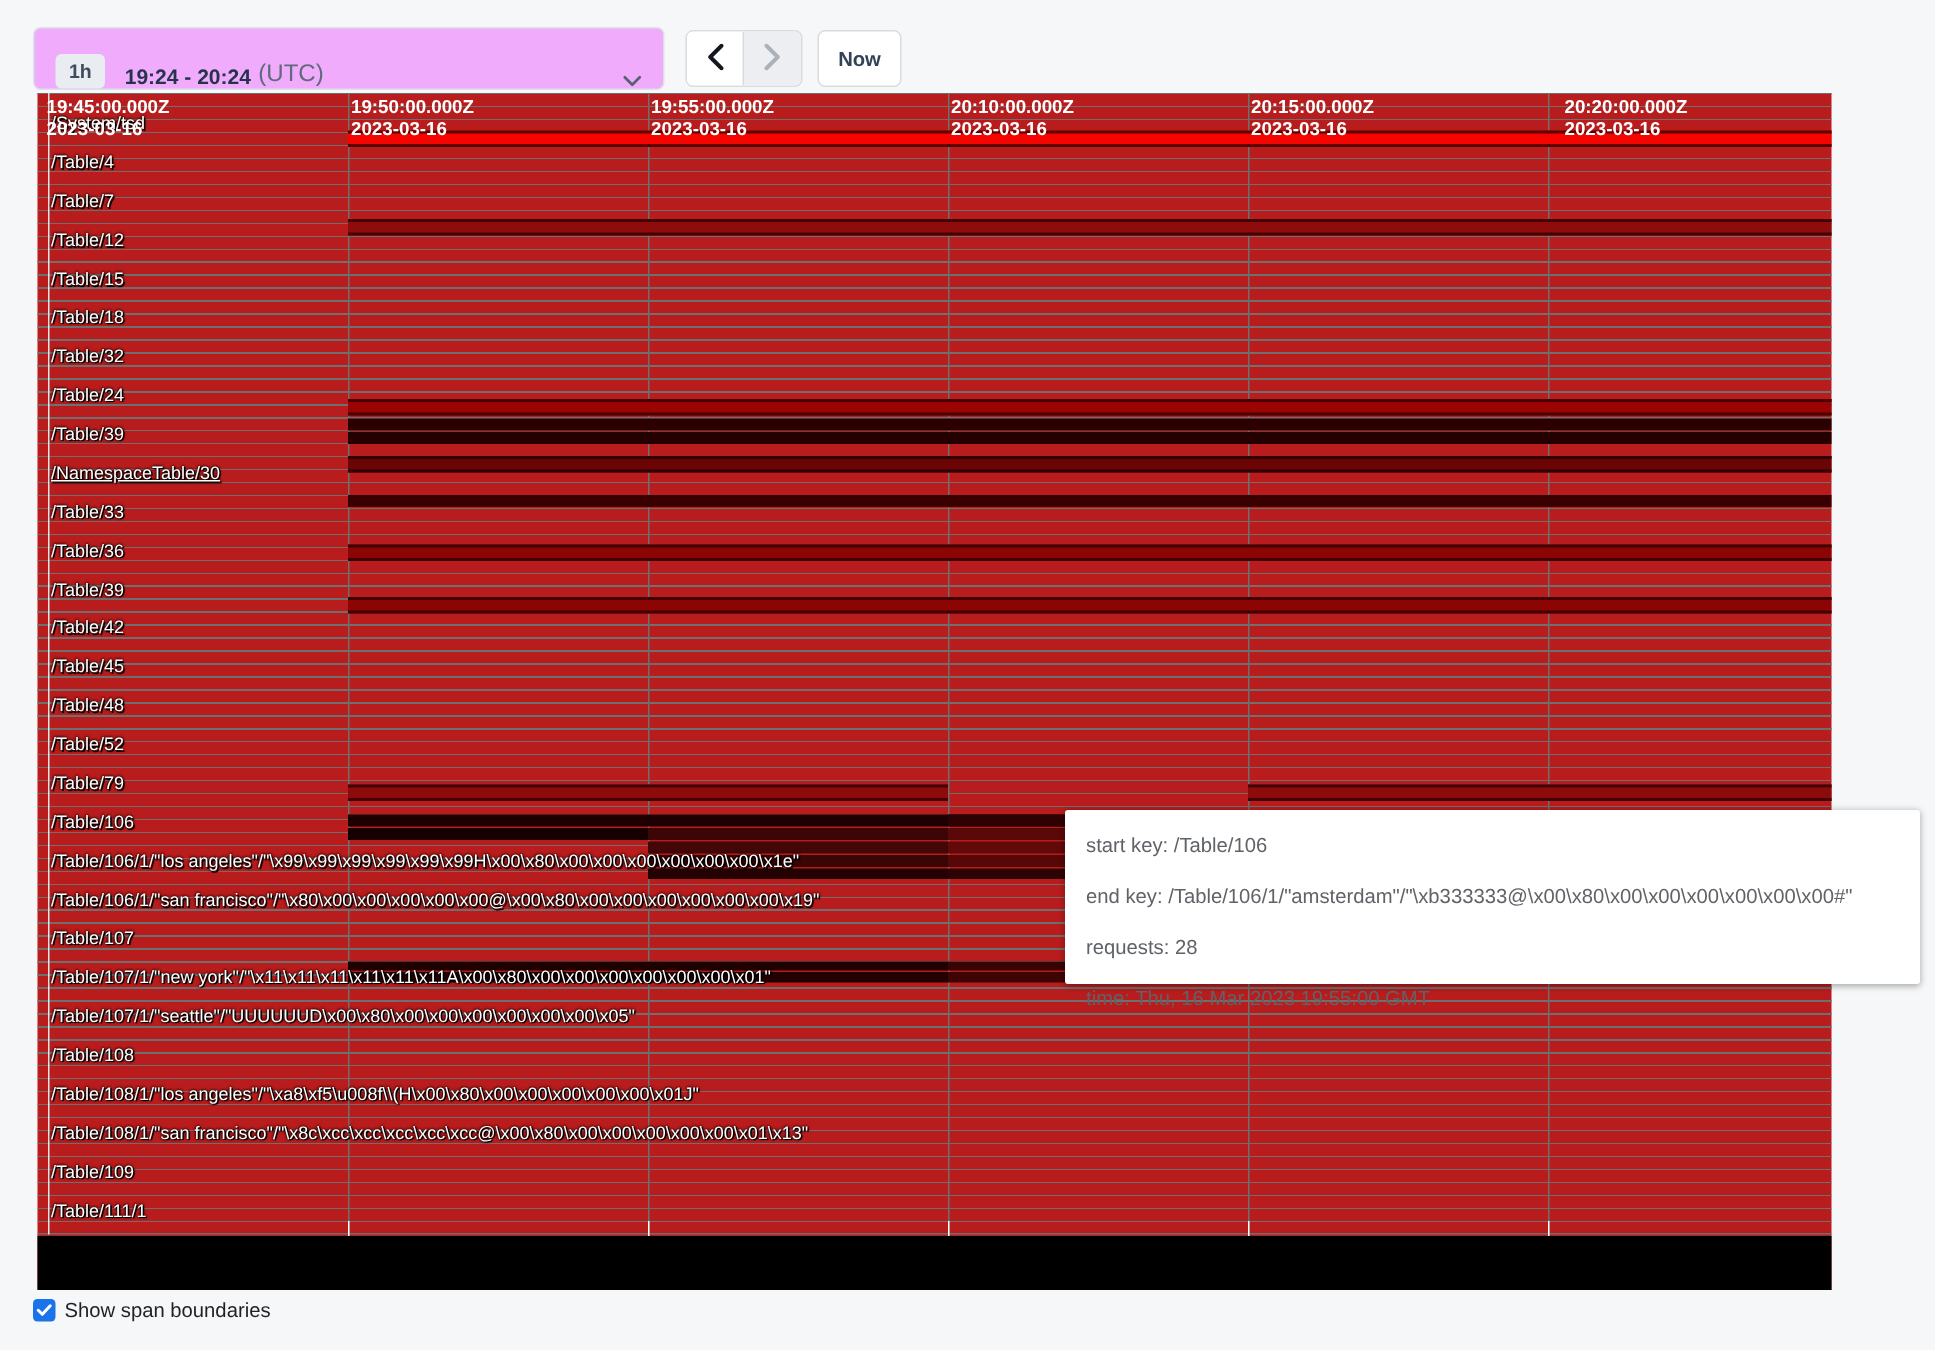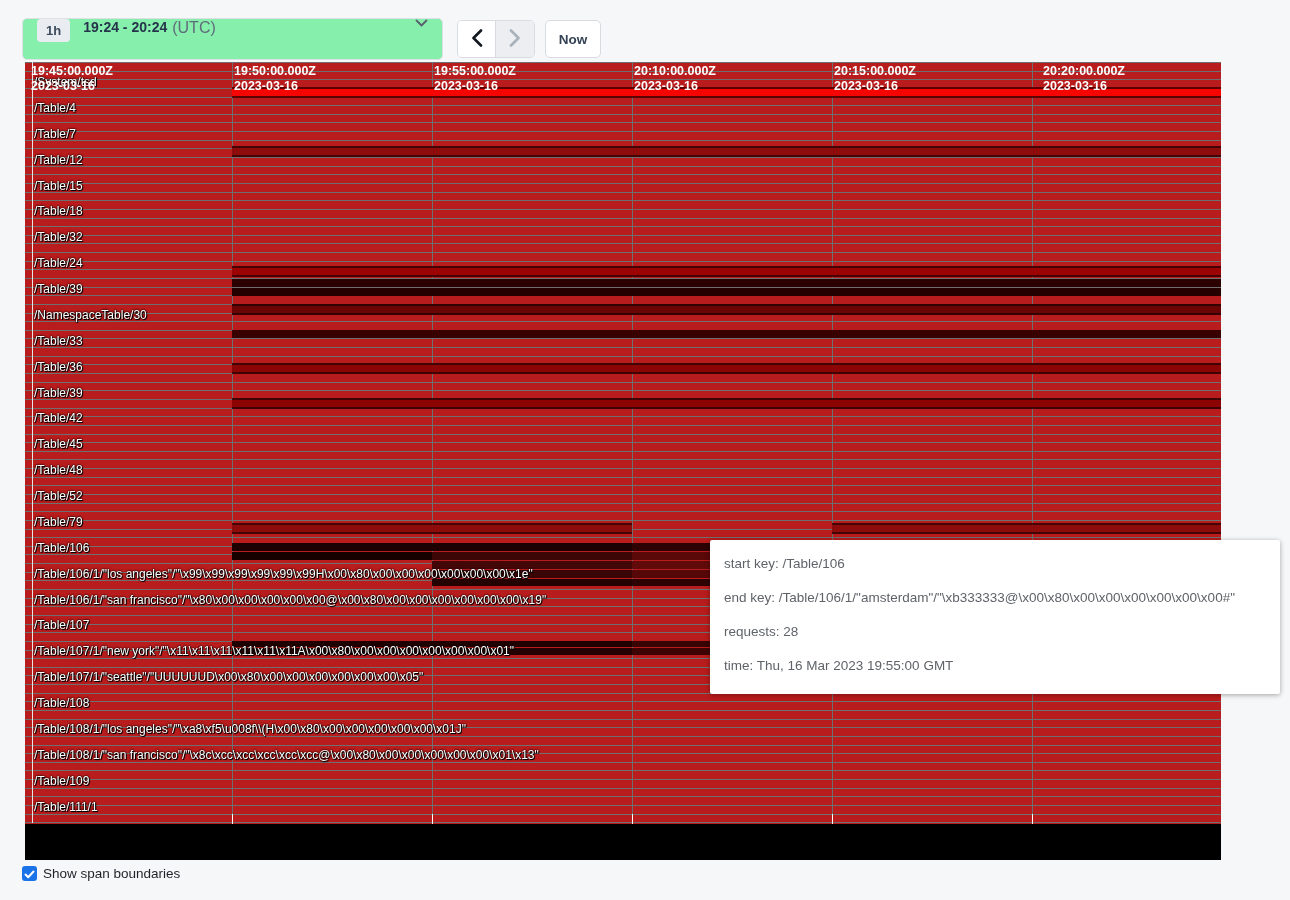--- a/index.html
+++ b/index.html
@@ -6,22 +6,22 @@
   html,body { margin:0; padding:0; }
   body {
     width:1290px; height:900px; position:relative; overflow:hidden;
     background:#f6f7f8;
     font-family:"Liberation Sans","DejaVu Sans",sans-serif;
   }
 
   
   .range-select{
     position:absolute; left:22px; top:18px; width:421px; height:42px;
-    background:#86efac; border:1px solid #dde1e6; border-radius:5px;
-    display:flex; align-items:flex-start; padding:0 14px; cursor:pointer;
+    background:#f0abfc; border:1px solid #dde1e6; border-radius:5px;
+    display:flex; align-items:flex-end; padding:0 14px; cursor:pointer;
   }
   .duration-badge{
     background:#e9ecf1; color:#3e4c5e; font-weight:700; font-size:13px;
     padding:4px 9px; border-radius:4px; margin-right:13px;
   }
   .range-text{ font-weight:700; color:#25344a; font-size:14px; }
   .tz-text{ color:#5f6b7a; font-weight:400; font-size:16px; margin-left:5px; }
   .chev-down{ margin-left:auto; display:flex; align-items:center; }
 
   .nav-group{
@@ -55,21 +55,21 @@
   .kv-band{ position:absolute; }
   .kv-label{
     position:absolute; left:9px; color:#fff; font-size:12px; line-height:12px;
     white-space:nowrap; text-shadow:0 0 2px #000,0 0 2px #000,1px 1px 0 #000;
   }
   .kv-axis{ position:absolute; left:0; top:762px; width:100%; height:36px; background:#000; }
   .kv-xlabel{ position:absolute; top:2px; color:#fff; font-size:12.5px; font-weight:700; line-height:15px; white-space:nowrap; }
 
   
   .kv-tooltip{
-    position:absolute; left:685px; top:478px; width:570px; height:154px;
+    position:absolute; left:685px; top:478px; width:570px; height:116px;
     background:#fff; border-radius:2px; box-shadow:0 1px 5px rgba(0,0,0,0.35);
     padding:6px 14px; color:#5f6368; font-size:13.5px; z-index:5;
   }
   .kv-tooltip p{ margin:0; padding:9px 0 8px 0; line-height:17px; white-space:nowrap; overflow:hidden; }
 
   
   .footer{ position:absolute; left:22px; top:866px; display:flex; align-items:center; }
   .checkbox{
     width:15px; height:15px; background:#1a73e8; border-radius:3px;
     display:flex; align-items:center; justify-content:center; cursor:pointer; flex:0 0 auto;
@@ -155,21 +155,21 @@
   <div id="kv-labels">
       <div class="kv-label" style="top: 14px;">/System/tsd</div>
       <div class="kv-label" style="top: 39.875px;">/Table/4</div>
       <div class="kv-label" style="top: 65.75px;">/Table/7</div>
       <div class="kv-label" style="top: 91.625px;">/Table/12</div>
       <div class="kv-label" style="top: 117.5px;">/Table/15</div>
       <div class="kv-label" style="top: 143.375px;">/Table/18</div>
       <div class="kv-label" style="top: 169.25px;">/Table/32</div>
       <div class="kv-label" style="top: 195.125px;">/Table/24</div>
       <div class="kv-label" style="top: 221px;">/Table/39</div>
-      <div class="kv-label" style="top: 246.875px;">/NamespaceTable/30</div>
+      <div class="kv-label" style="top: 246.875px; text-decoration: underline;">/NamespaceTable/30</div>
       <div class="kv-label" style="top: 272.75px;">/Table/33</div>
       <div class="kv-label" style="top: 298.625px;">/Table/36</div>
       <div class="kv-label" style="top: 324.5px;">/Table/39</div>
       <div class="kv-label" style="top: 350.375px;">/Table/42</div>
       <div class="kv-label" style="top: 376.25px;">/Table/45</div>
       <div class="kv-label" style="top: 402.125px;">/Table/48</div>
       <div class="kv-label" style="top: 428px;">/Table/52</div>
       <div class="kv-label" style="top: 453.875px;">/Table/79</div>
       <div class="kv-label" style="top: 479.75px;">/Table/106</div>
       <div class="kv-label" style="top: 505.625px;">/Table/106/1/"los angeles"/"\x99\x99\x99\x99\x99\x99H\x00\x80\x00\x00\x00\x00\x00\x00\x1e"</div>

